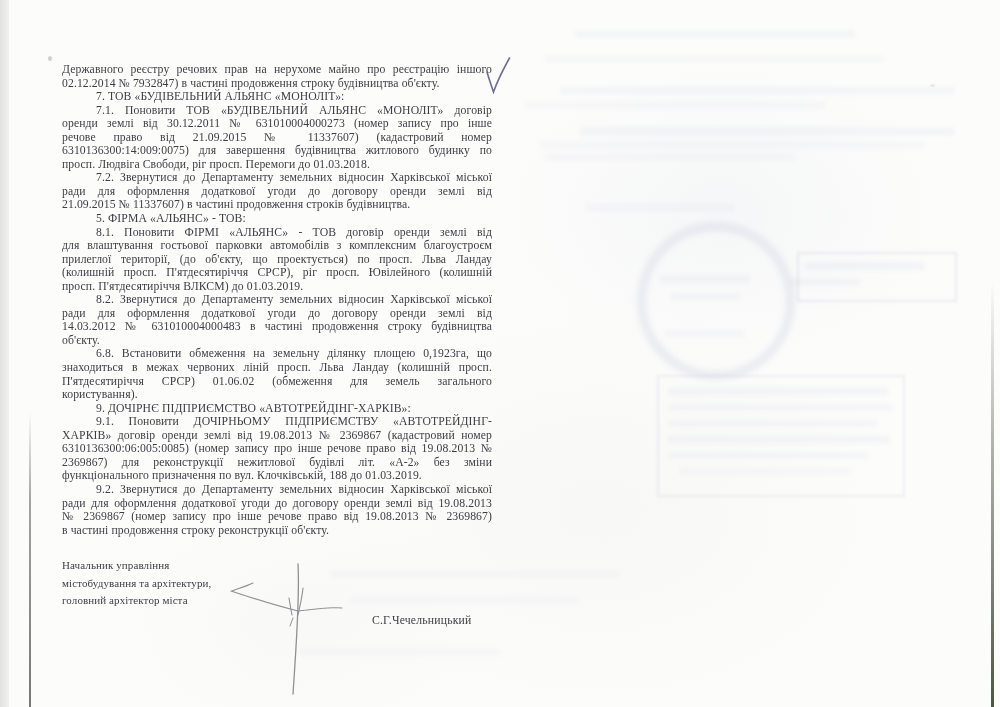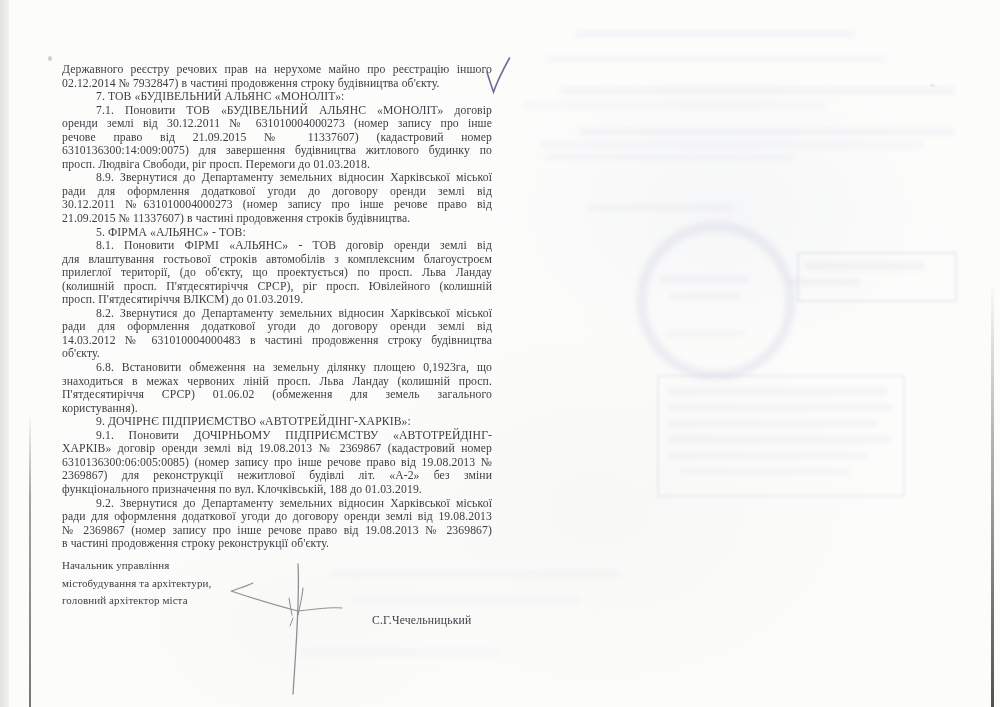--- a/index.html
+++ b/index.html
@@ -96,27 +96,26 @@
 
   <div class="doc" id="doc-body">
       <div class="line">Державного реєстру речових прав на нерухоме майно про реєстрацію іншого</div>
       <div class="line last">02.12.2014 № 7932847) в частині продовження строку будівництва об'єкту.</div>
       <div class="line first last">7. ТОВ «БУДІВЕЛЬНИЙ АЛЬЯНС «МОНОЛІТ»:</div>
       <div class="line first">7.1. Поновити ТОВ «БУДІВЕЛЬНИЙ АЛЬЯНС «МОНОЛІТ» договір</div>
       <div class="line">оренди землі від 30.12.2011 № 631010004000273 (номер запису про інше</div>
       <div class="line">речове право від 21.09.2015 № 11337607) (кадастровий номер</div>
       <div class="line">6310136300:14:009:0075) для завершення будівництва житлового будинку по</div>
       <div class="line last">просп. Людвіга Свободи, ріг просп. Перемоги до 01.03.2018.</div>
-      <div class="line first">8.9. Звернутися до Департаменту земельних відносин Харківської міської</div>
+      <div class="line first">7.2. Звернутися до Департаменту земельних відносин Харківської міської</div>
       <div class="line">ради для оформлення додаткової угоди до договору оренди землі від</div>
-      <div class="line">30.12.2011 №631010004000273 (номер запису про інше речове право від</div>
       <div class="line last">21.09.2015 № 11337607) в частині продовження строків будівництва.</div>
       <div class="line first last">5. ФІРМА «АЛЬЯНС» - ТОВ:</div>
       <div class="line first">8.1. Поновити ФІРМІ «АЛЬЯНС» - ТОВ договір оренди землі від</div>
-      <div class="line">для влаштування гостьової строків автомобілів з комплексним благоустроєм</div>
+      <div class="line">для влаштування гостьової парковки автомобілів з комплексним благоустроєм</div>
       <div class="line">прилеглої території, (до об'єкту, що проектується) по просп. Льва Ландау</div>
       <div class="line">(колишній просп. П'ятдесятиріччя СРСР), ріг просп. Ювілейного (колишній</div>
       <div class="line last">просп. П'ятдесятиріччя ВЛКСМ) до 01.03.2019.</div>
       <div class="line first">8.2. Звернутися до Департаменту земельних відносин Харківської міської</div>
       <div class="line">ради для оформлення додаткової угоди до договору оренди землі від</div>
       <div class="line">14.03.2012 № 631010004000483 в частині продовження строку будівництва</div>
       <div class="line last">об'єкту.</div>
       <div class="line first">6.8. Встановити обмеження на земельну ділянку площею 0,1923га, що</div>
       <div class="line">знаходиться в межах червоних ліній просп. Льва Ландау (колишній просп.</div>
       <div class="line">П'ятдесятиріччя СРСР) 01.06.02 (обмеження для земель загального</div>

